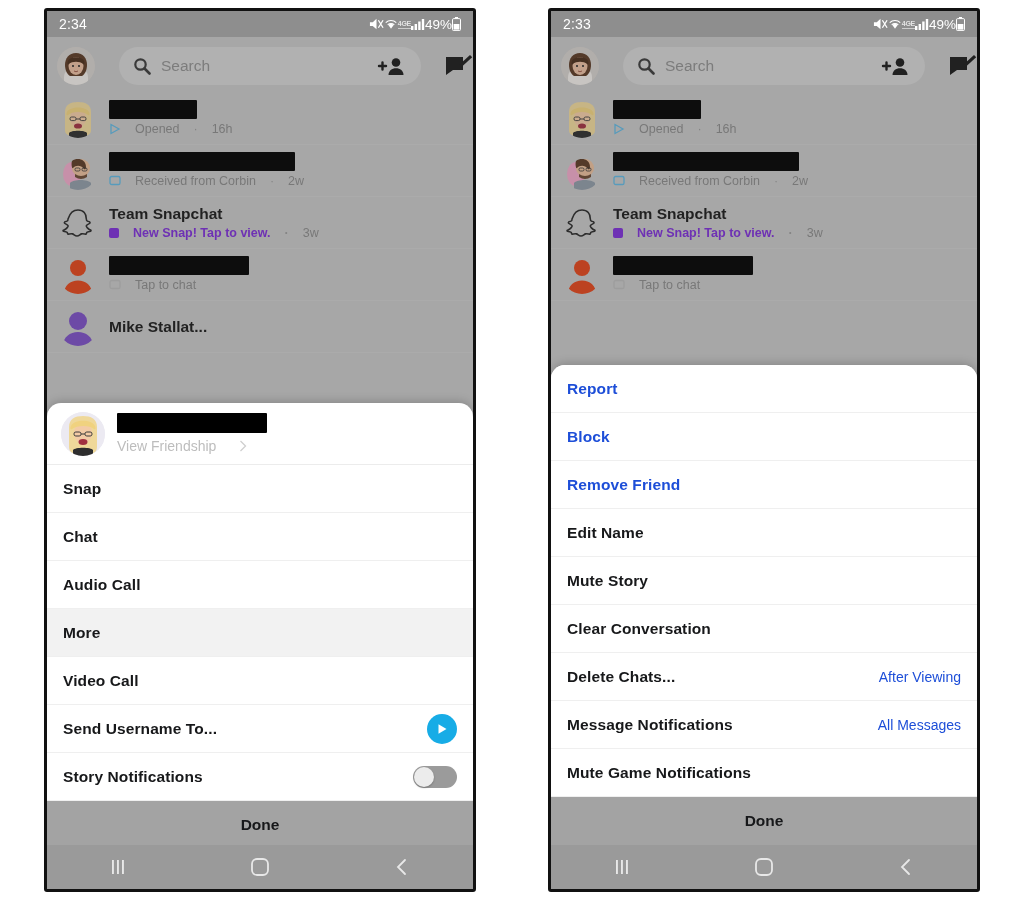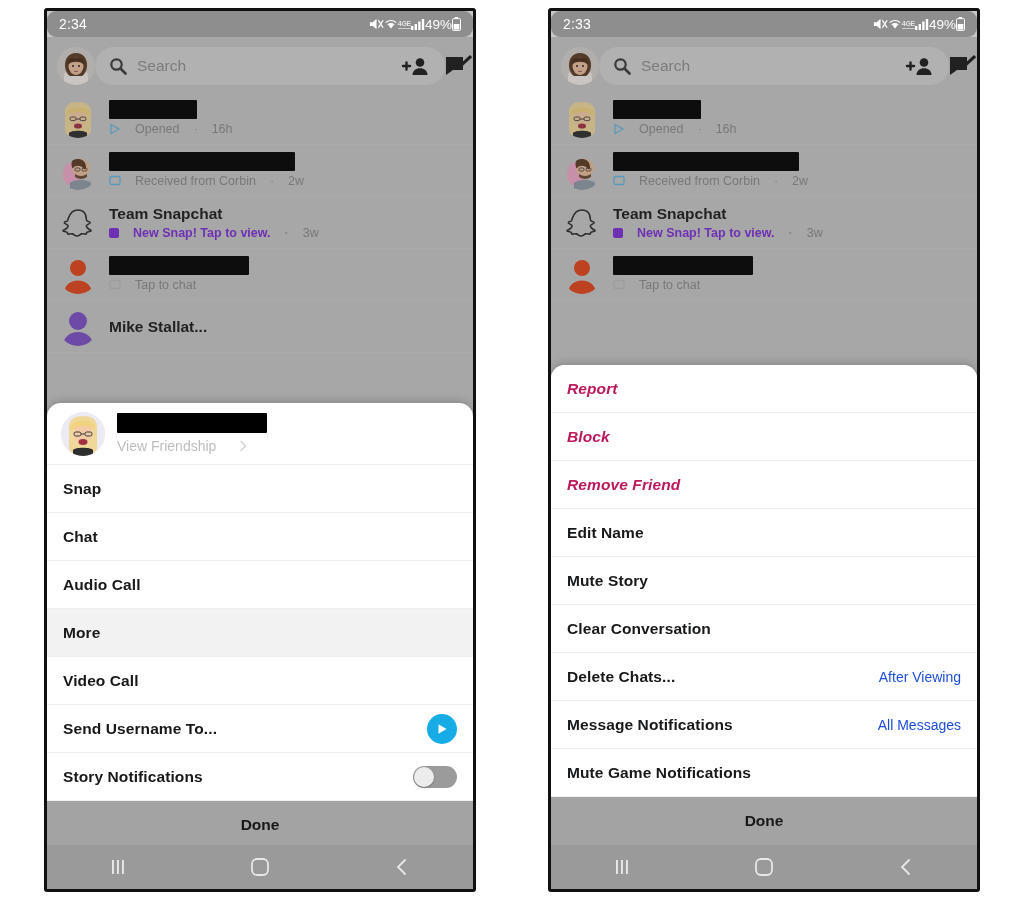--- a/index.html
+++ b/index.html
@@ -24,35 +24,35 @@
     box-sizing:border-box;
   }
   .phone.left{left:44px;}
   .phone.right{left:548px;}
   .screen{position:absolute;inset:0;overflow:hidden;}
 
   
   .statusbar{
     height:26px;background:#8e8e8e;color:#ffffff;
     display:flex;align-items:center;justify-content:space-between;
-    padding:0 12px;font-size:13px;box-sizing:border-box;border-radius:9px;
+    padding:0 12px;font-size:13px;box-sizing:border-box;
   }
   .sb-left{font-size:14px;letter-spacing:.2px;}
   .sb-right{display:flex;align-items:center;}
   .sb-ico{display:inline-flex;align-items:center;}
   .sb-ico svg{display:block;}
   .sb-pct{font-size:13.5px;}
   .net-txt{font-size:7px;font-weight:bold;opacity:.75;letter-spacing:-.3px;
            border-bottom:1px solid rgba(255,255,255,.75);line-height:8px;}
 
   
   .app{position:relative;background:#c6c6c6;height:100%;}
   .app.dim::after{content:"";position:absolute;inset:0;background:rgba(60,60,60,.22);pointer-events:none;}
 
-  .topbar{display:flex;align-items:center;padding:10px 0 8px 10px;gap:0;}
+  .topbar{display:flex;align-items:center;padding:10px 0 8px 10px;gap:24px;}
   .me-avatar{width:38px;height:38px;border-radius:50%;overflow:hidden;flex:0 0 38px;
              background:#cfcbc8;position:relative;}
   .searchbar{
     flex:1;height:38px;border-radius:19px;background:rgba(255,255,255,.22);
     display:flex;align-items:center;padding:0 14px;gap:10px;box-sizing:border-box;
   }
   .search-ph{color:#8f8f8f;font-size:15.5px;}
   .tb-ico{flex:0 0 auto;display:flex;align-items:center;justify-content:center;}
 
   .chat-list{}
@@ -80,21 +80,21 @@
   .sh-name{background:#000;height:20px;width:150px;border-radius:1px;}
   .sh-link{display:flex;align-items:center;gap:23px;color:#bdbdbd;font-size:14px;margin-top:5px;}
 
   .srow{
     display:flex;align-items:center;justify-content:space-between;
     padding:0 16px;height:48px;box-sizing:border-box;
     border-bottom:1px solid #efefef;background:#ffffff;
   }
   .srow.highlight{background:#f2f2f2;}
   .srow-label{font-size:15.5px;font-weight:bold;color:#17181a;letter-spacing:.1px;}
-  .srow-label.danger{color:#be185d;font-style:italic;}
+  .srow-label.danger{color:#1d4ed8;}
   .srow-value{font-size:14px;color:#1d4ed8;font-weight:normal;}
   .send-btn{width:30px;height:30px;border-radius:50%;background:#17ace6;display:flex;align-items:center;justify-content:center;}
   .toggle{width:44px;height:22px;border-radius:11px;background:#9b9b9b;position:relative;}
   .toggle .knob{position:absolute;top:1px;left:1px;width:20px;height:20px;border-radius:50%;background:#ececec;
                 box-shadow:0 1px 2px rgba(0,0,0,.25);}
   .done-row{height:48px;display:flex;align-items:center;justify-content:center;background:#a3a3a3;}
   .done-label{font-size:15.5px;font-weight:bold;color:#17181a;}
 
   
   .navbar{position:absolute;left:0;right:0;bottom:0;height:44px;background:#9a9a9a;

